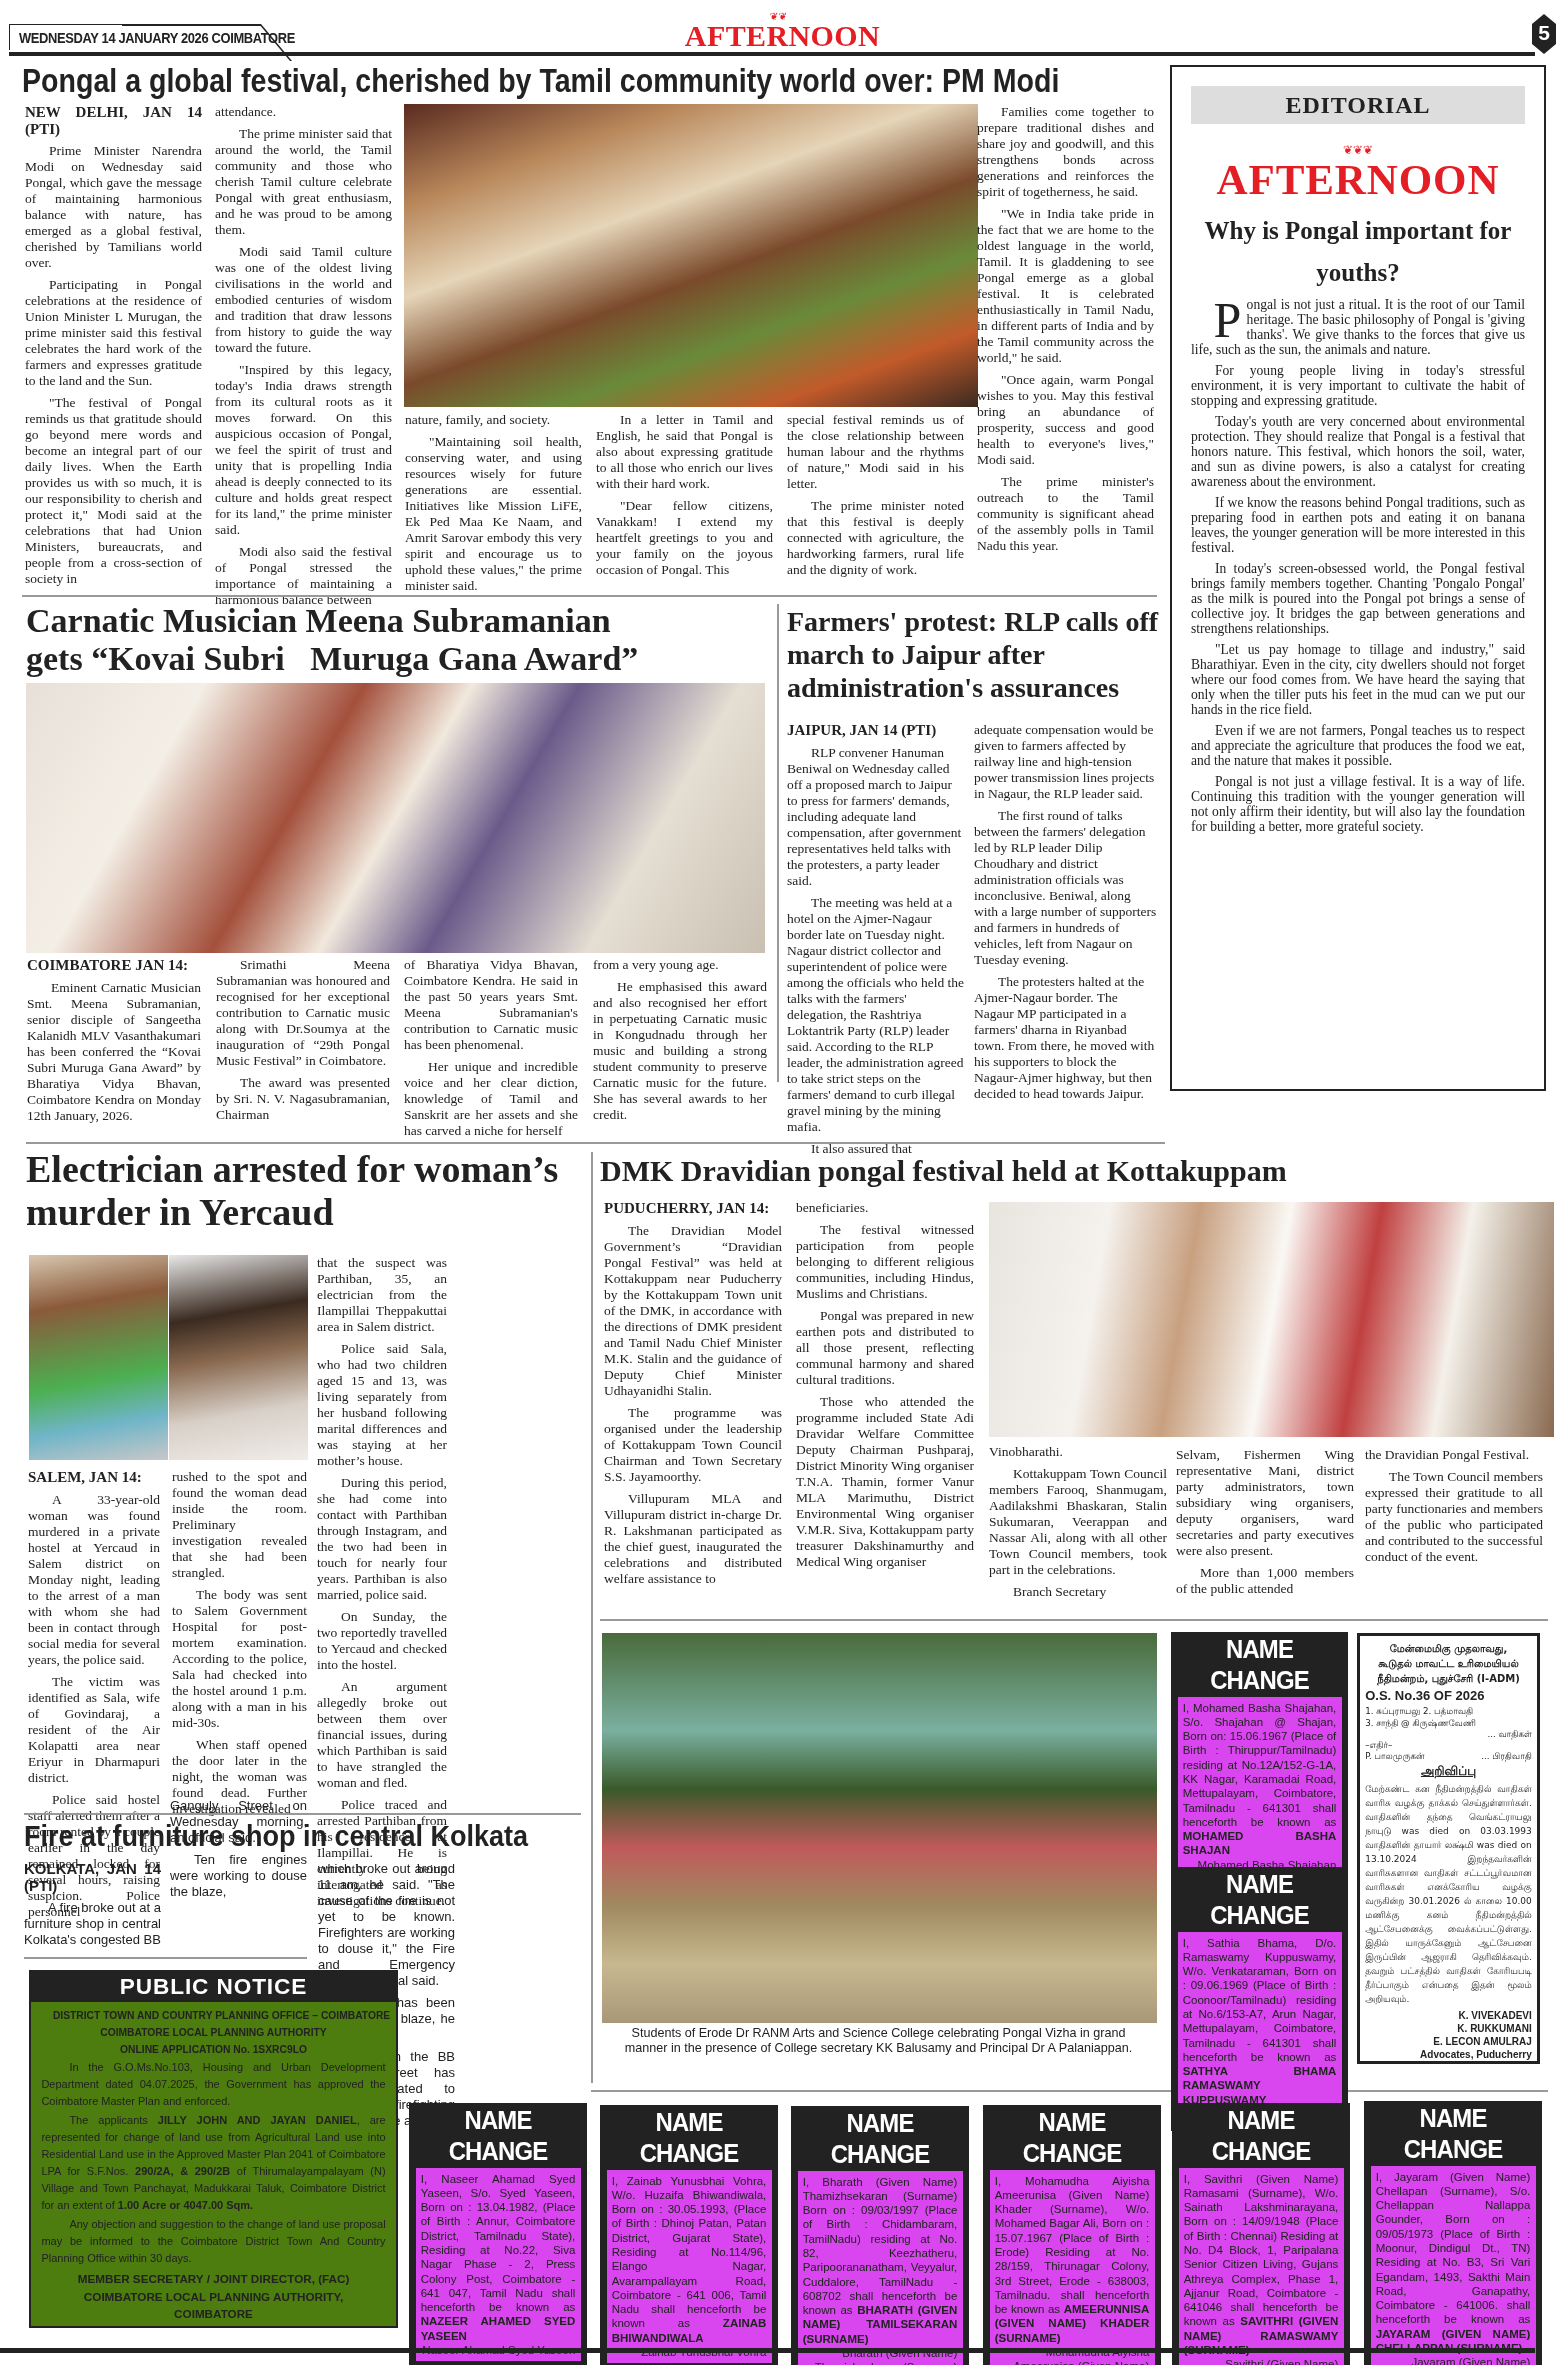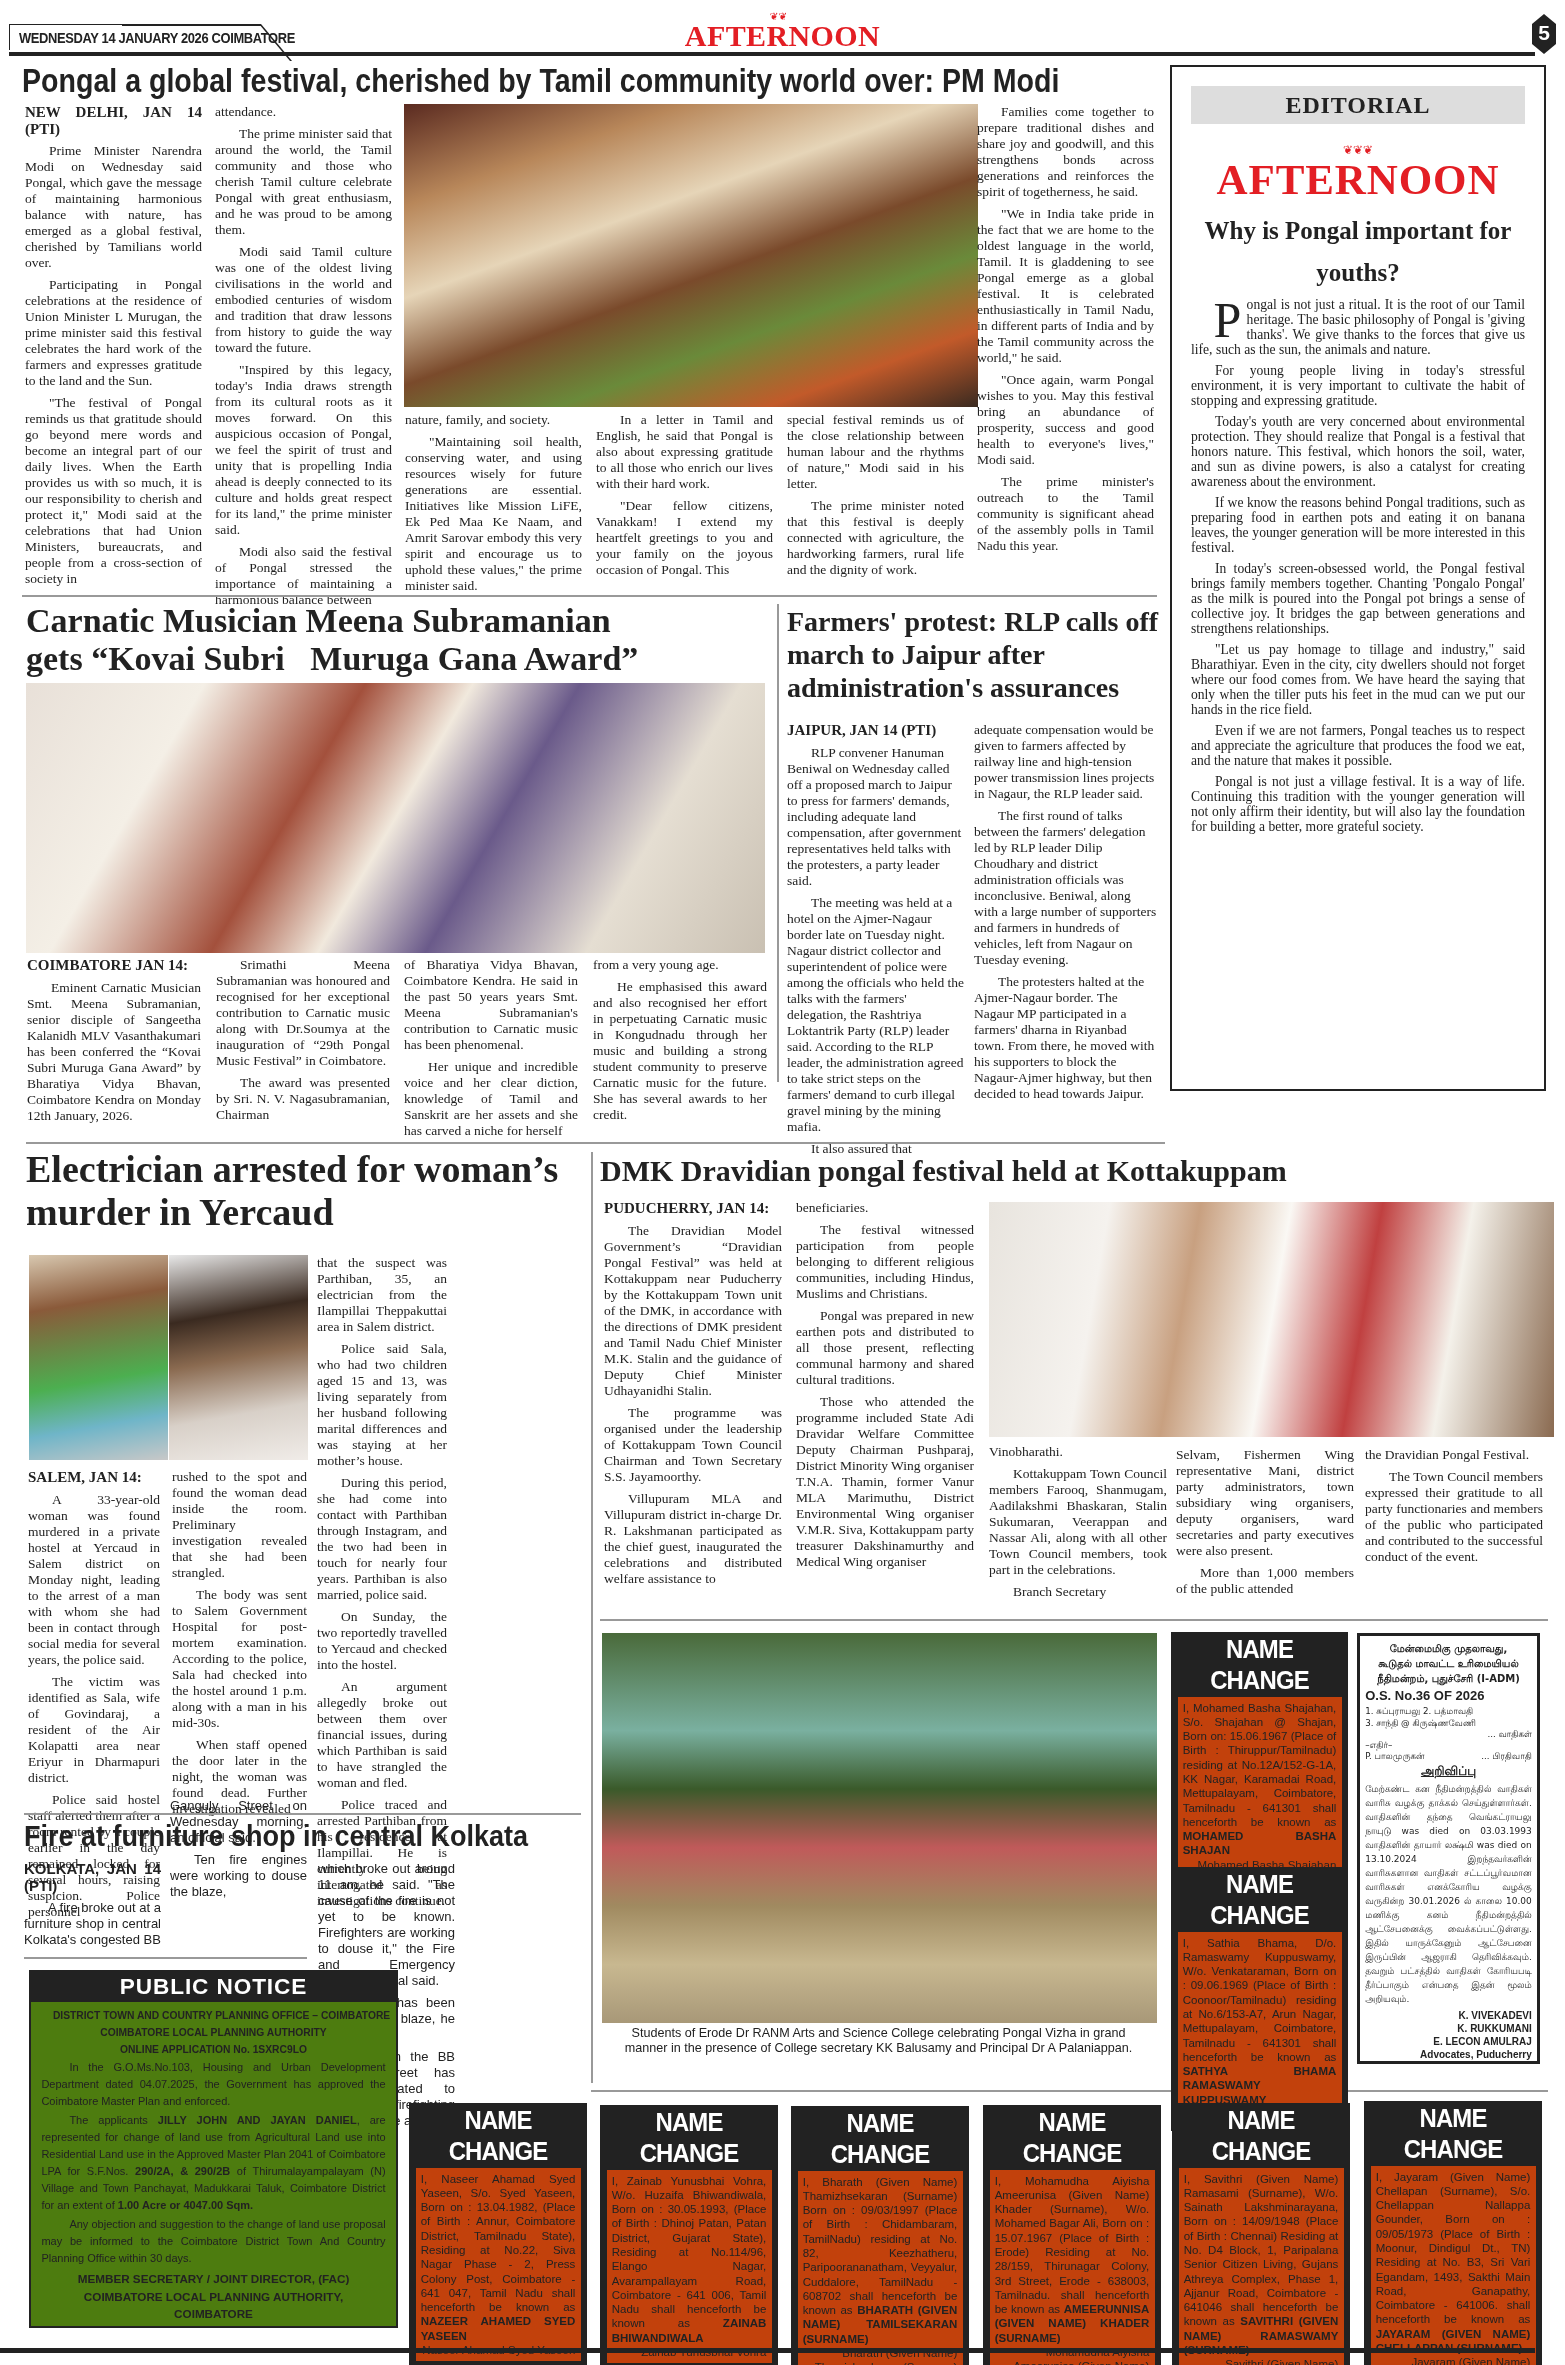--- a/index.html
+++ b/index.html
@@ -7,21 +7,21 @@
 .abs{position:absolute}
 .p{font-size:13.5px;line-height:16px;text-align:justify;hyphens:auto}
 .p p{text-indent:24px;margin-bottom:6px}
 .dl{font-weight:bold;font-size:15px;line-height:16.5px;text-indent:0!important}
 .head{font-family:"Liberation Serif",serif;font-weight:bold;color:#222;line-height:1.05}
 .cond{font-family:"Liberation Sans Narrow","Liberation Sans",sans-serif}
 .photo{background:linear-gradient(135deg,#8a5a3a,#c9955b 30%,#6b4a30 55%,#d9b98c 75%,#5b3b2a);}
 .rule{background:#999;height:1.7px}
 .nc{border:2.6px solid #222;background:#222;}
 .nc .t{color:#fff;font-family:"Liberation Sans",sans-serif;font-weight:bold;font-size:26px;text-align:center;letter-spacing:-0.9px;line-height:31px;transform:scaleX(.92)}
-.nc .b{background:#c2410c;border:0.9px solid #222;margin:0 3.5px 3.5px;padding:3.5px 5.2px;font-family:"Liberation Sans",sans-serif;font-size:11.5px;line-height:14.3px;text-align:justify;color:#222}
+.nc .b{background:#d946ef;border:0.9px solid #222;margin:0 3.5px 3.5px;padding:3.5px 5.2px;font-family:"Liberation Sans",sans-serif;font-size:11.5px;line-height:14.3px;text-align:justify;color:#222}
 .nc .b .sg{text-align:right}
 .nc .b b{font-weight:bold}
 </style>
 </head>
 <body>
 
 <div class="abs" style="left:0;top:0;width:1565px;height:57px;">
   <div class="abs" style="left:8.7px;top:24px;width:122px;height:26px;border-top:1.7px solid #222;border-left:1.7px solid #222;"></div>
   <div class="abs cond" style="left:19px;top:29px;font-size:15px;font-weight:bold;letter-spacing:-0.4px;transform:scaleX(.86);transform-origin:left;white-space:nowrap;">WEDNESDAY 14 JANUARY 2026 COIMBATORE</div>
   <div class="abs" style="left:122px;top:24px;width:139px;height:1.7px;background:#222;"></div>

